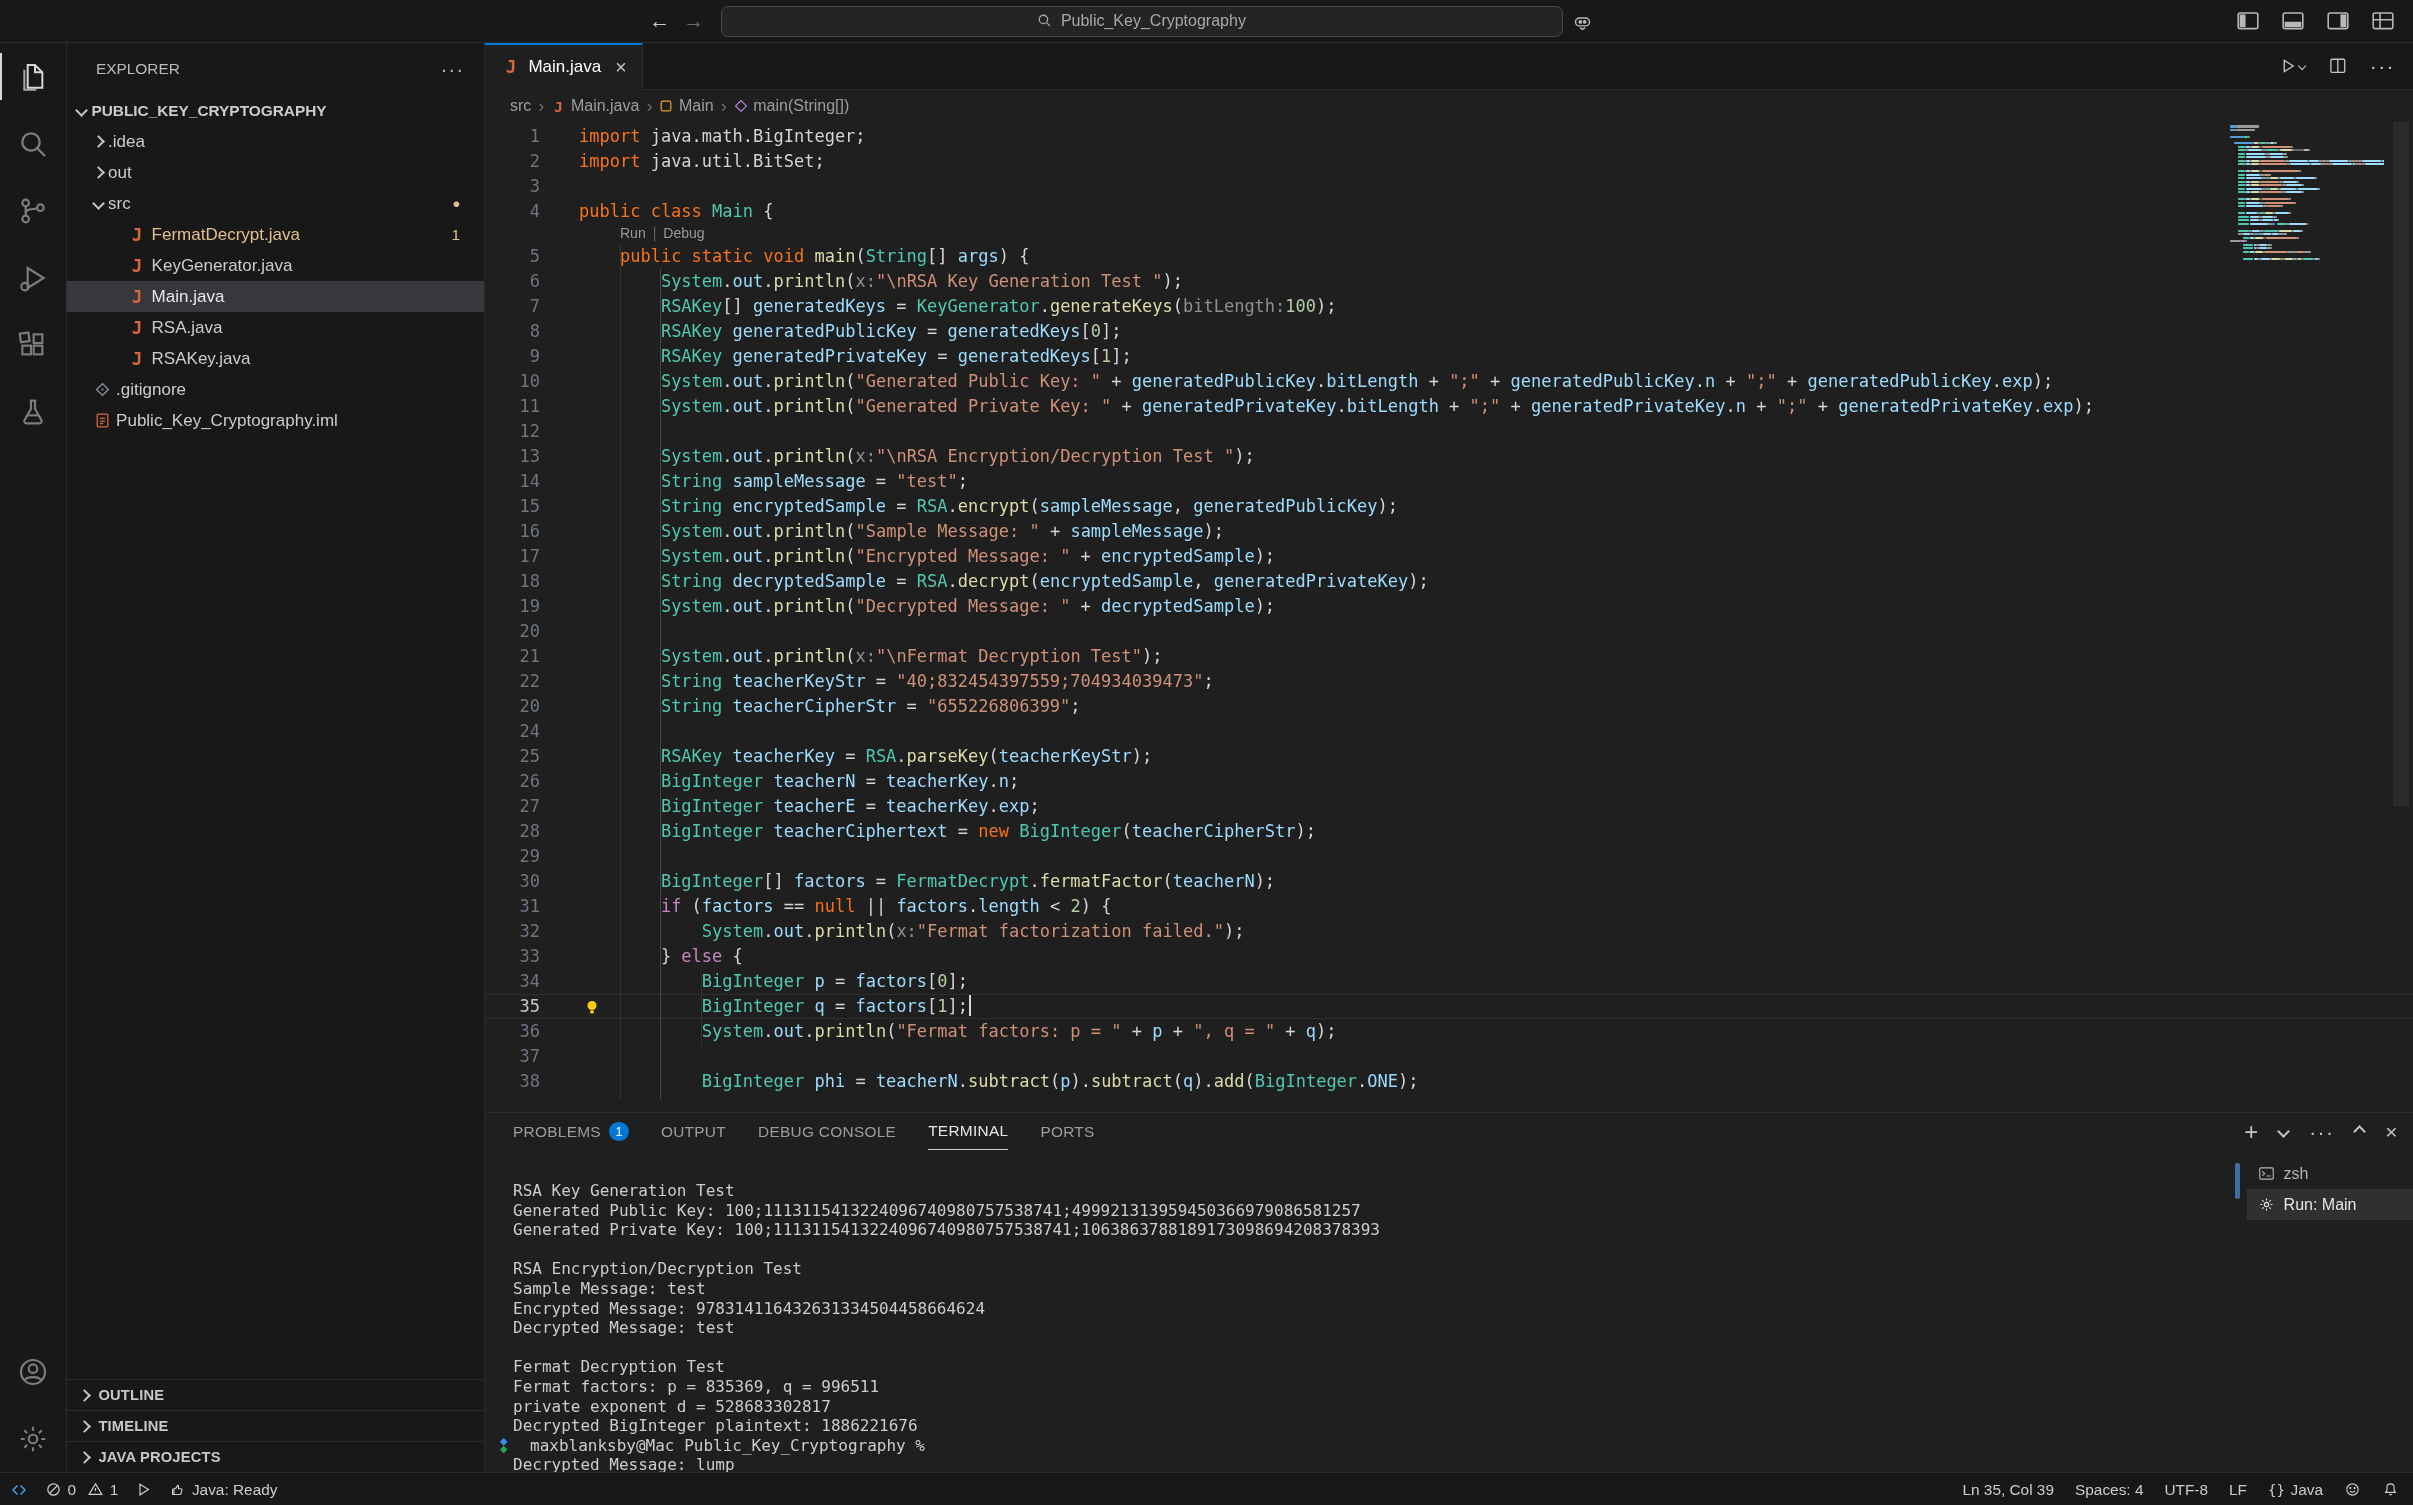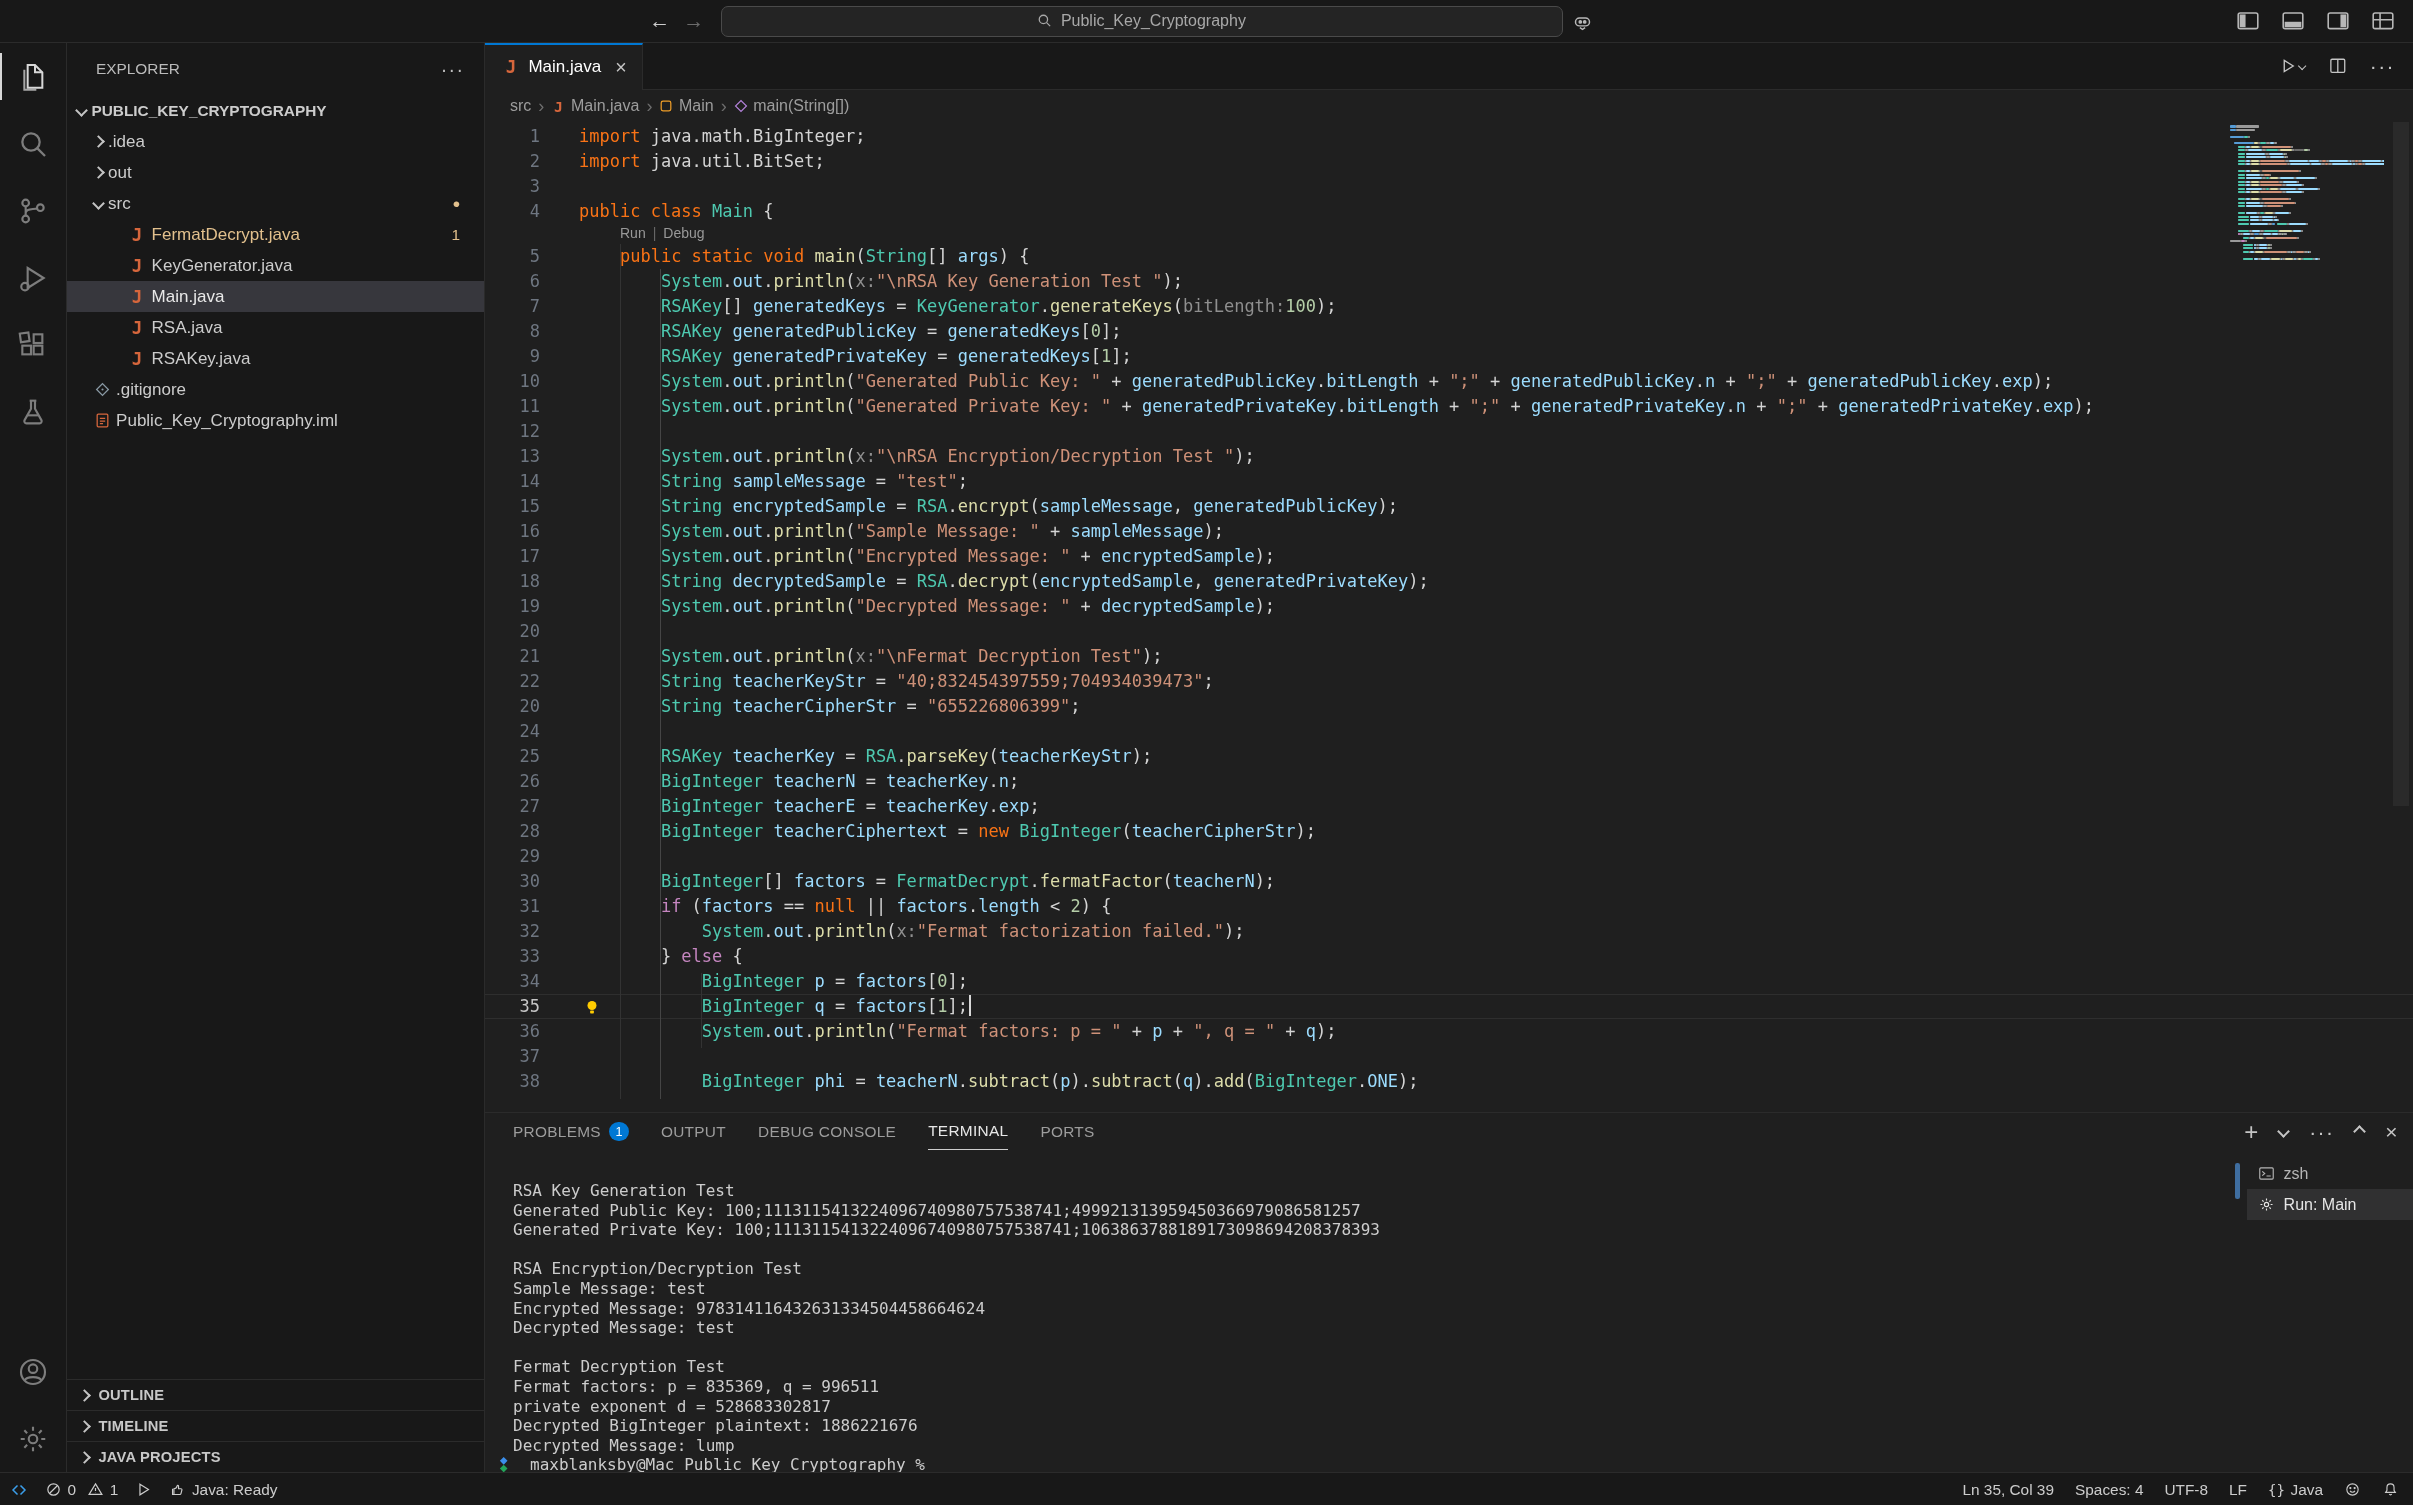--- a/index.html
+++ b/index.html
@@ -568,25 +568,25 @@
               <div class="tline"> </div>
               <div class="tline">RSA Encryption/Decryption Test</div>
               <div class="tline">Sample Message: test</div>
               <div class="tline">Encrypted Message: 978314116432631334504458664624</div>
               <div class="tline">Decrypted Message: test</div>
               <div class="tline"> </div>
               <div class="tline">Fermat Decryption Test</div>
               <div class="tline">Fermat factors: p = 835369, q = 996511</div>
               <div class="tline">private exponent d = 528683302817</div>
               <div class="tline">Decrypted BigInteger plaintext: 1886221676</div>
-              <div class="tline">Decrypted Message: lump</div>
               <div class="tline prompt"><span class="picon"><svg width="15.4" height="15.4" viewBox="0 0 16 16">
                     <rect x="5.2" y="1.2" width="5.6" height="5.6" transform="rotate(45 8 4)" fill="#3b8eea"></rect>
                     <rect x="5.2" y="9.2" width="5.6" height="5.6" transform="rotate(45 8 12)" fill="#23a55a"></rect>
                   </svg></span><span class="ptxt">maxblanksby@Mac Public_Key_Cryptography %</span></div>
+              <div class="tline">Decrypted Message: lump</div>
               <div class="term-thumb"></div>
             </div>
           <div class="term-tabs">
             <div class="ttab">
               <svg width="17" height="17" viewBox="0 0 24 24" fill="none" stroke="currentColor" stroke-width="1.6">
                   <rect x="2.5" y="4" width="19" height="16" rx="1.5"></rect>
                   <path d="M6 9l3.5 3L6 15M12 15.5h6"></path>
                 </svg>
               <span>zsh</span>
             </div>

